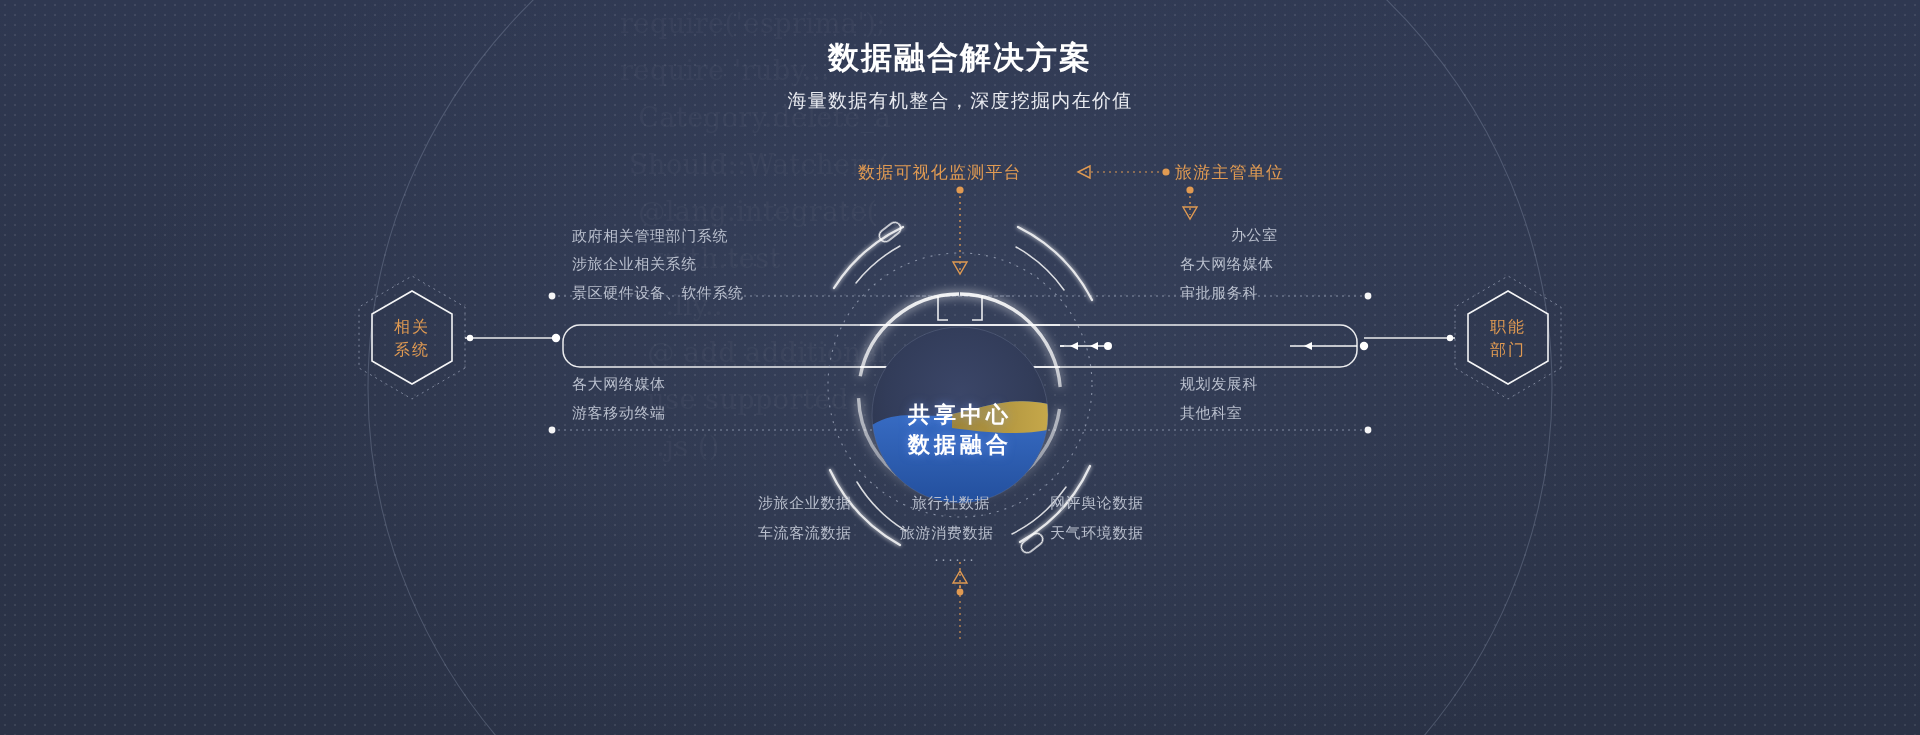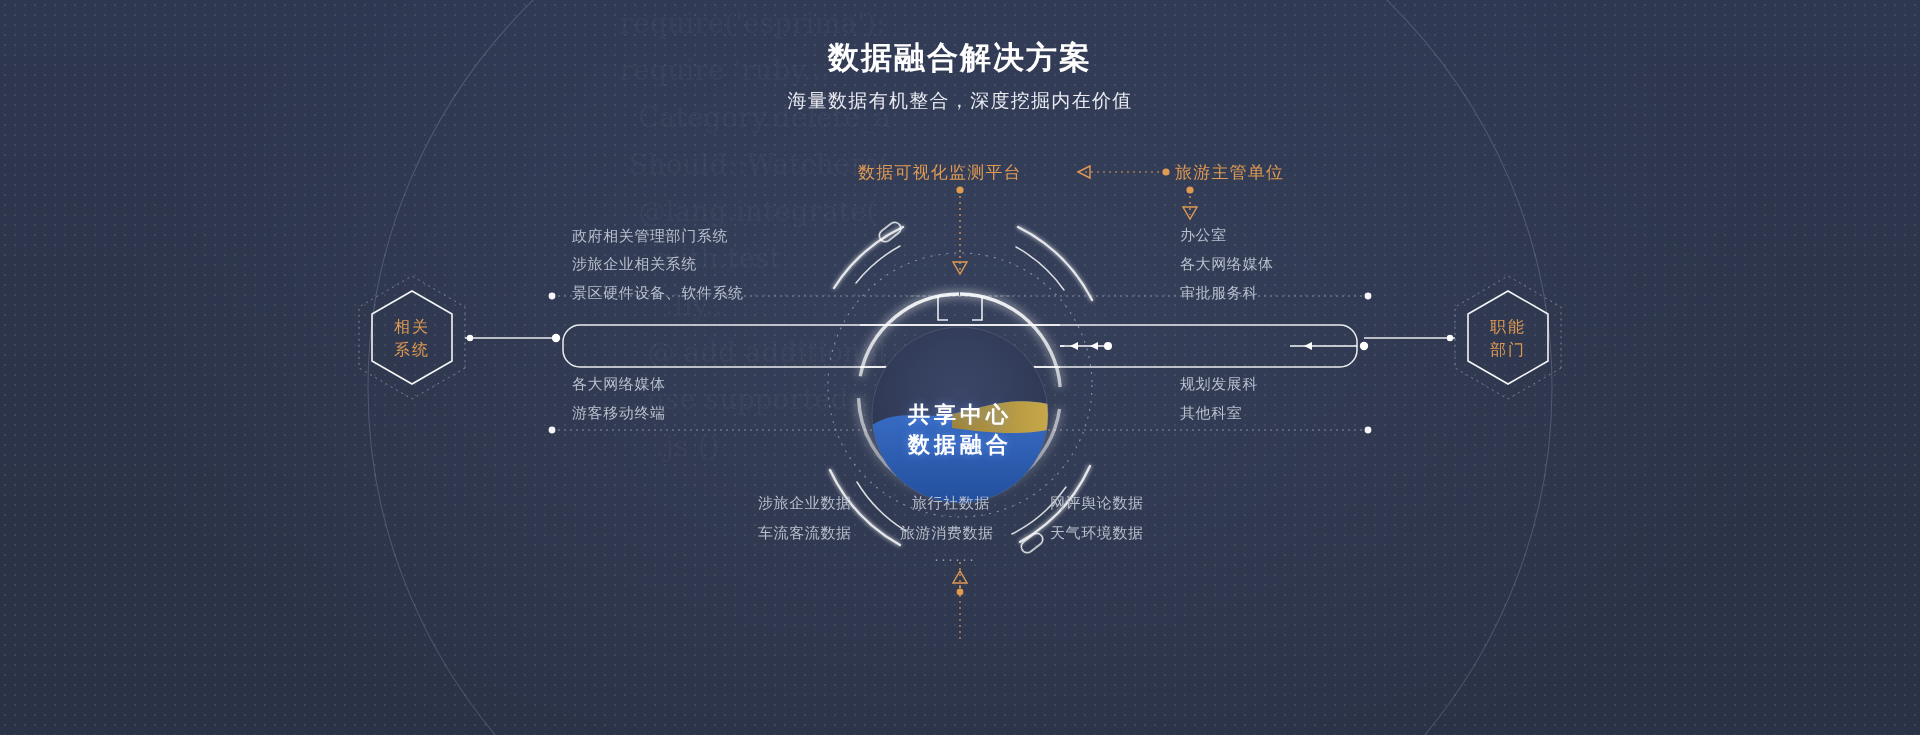--- a/index.html
+++ b/index.html
@@ -218,21 +218,21 @@
     <div>部门</div>
   </div>
 
   <div class="lbl" style="left:572px;top:227px;">政府相关管理部门系统</div>
   <div class="lbl" style="left:572px;top:255px;">涉旅企业相关系统</div>
   <div class="lbl" style="left:572px;top:284px;">景区硬件设备、软件系统</div>
 
   <div class="lbl" style="left:572px;top:375px;">各大网络媒体</div>
   <div class="lbl" style="left:572px;top:404px;">游客移动终端</div>
 
-  <div class="lbl" style="left:1180px;top:226px;">办公室</div>
+  <div class="lbl" style="left:1231px;top:226px;">办公室</div>
   <div class="lbl" style="left:1180px;top:255px;">各大网络媒体</div>
   <div class="lbl" style="left:1180px;top:284px;">审批服务科</div>
 
   <div class="lbl" style="left:1180px;top:375px;">规划发展科</div>
   <div class="lbl" style="left:1180px;top:404px;">其他科室</div>
 
   <div class="core" style="left:860px;top:400px;width:200px;">
     <div>共享中心</div>
     <div>数据融合</div>
   </div>

